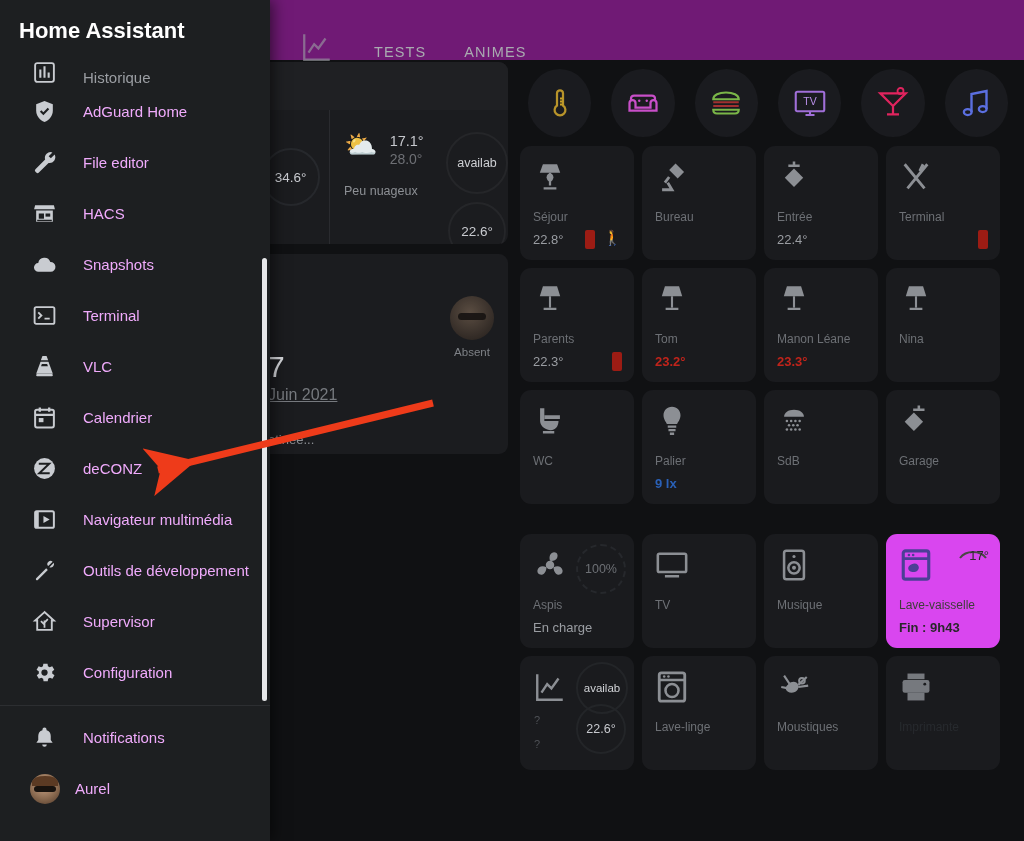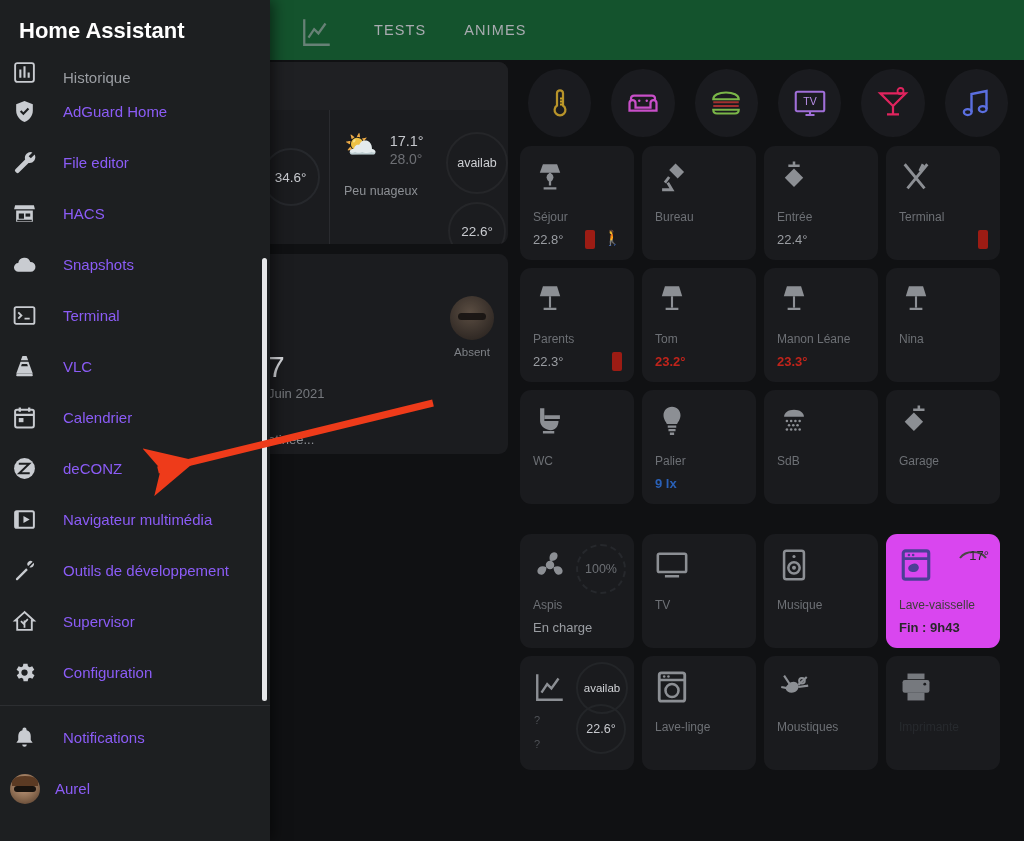--- a/index.html
+++ b/index.html
@@ -10,22 +10,22 @@
     overflow: hidden;
   }
   #app { position: relative; width: 1024px; height: 841px; background: #111214; }
 
   
   #dashboard { position: absolute; inset: 0; background: #101113; }
 
   
   .topbar {
     position: absolute; left: 0; top: 0; width: 1024px; height: 60px;
-    background: #14532d;
-    display: flex; align-items: center;
+    background: #701a75;
+    display: flex; align-items: flex-end;
   }
   .tab-icon { margin-left: 300px; width: 34px; height: 30px; opacity: .62; }
   .tab-txt {
     margin-left: 40px; font-size: 14.5px; letter-spacing: 1.1px;
     color: #a9abb0; font-weight: 500;
   }
   .tab-txt.second { margin-left: 38px; }
 
   
   .leftcol { position: absolute; left: 252px; top: 62px; width: 256px; }
@@ -77,21 +77,21 @@
     background: radial-gradient(circle at 45% 38%, #6b5a4b 0%, #3a3029 68%, #241e19 100%);
     margin: 0 auto; position: relative; overflow: hidden; opacity: .8;
   }
   .p-avatar::before {
     content: ""; position: absolute; left: 8px; top: 17px;
     width: 28px; height: 7px; border-radius: 4px;
     background: #15110e; opacity: .9;
   }
   .p-state { margin-top: 6px; font-size: 11.5px; color: #7e8186; }
   .p-big { position: absolute; left: 16px; top: 96px; font-size: 30px; color: #d7d9dd; font-weight: 400; }
-  .p-date { position: absolute; left: 16px; top: 132px; font-size: 13px; color: #76797e; }
+  .p-date { position: absolute; left: 16px; top: 132px; font-size: 16px; color: #76797e; text-decoration: underline; }
   .p-note { position: absolute; left: 16px; top: 178px; font-size: 13px; color: #8b8e93; }
 
   
   .rightcol { position: absolute; left: 512px; top: 64px; width: 512px; }
 
   .circ-row { display: flex; padding: 0 6px; }
   .circ {
     width: 68px; height: 68px; border-radius: 50%;
     background: #1a1b1f; margin: 5px 10px;
     display: flex; align-items: center; justify-content: center;
@@ -161,30 +161,30 @@
   .drawer-title {
     position: absolute; left: 19px; top: 18px;
     font-size: 22px; font-weight: 700; color: #fff;
   }
   .drawer-scroll {
     position: absolute; left: 0; top: 52px; width: 270px; height: 653px;
     overflow: hidden;
   }
   .nav-item {
     display: flex; align-items: center; height: 51px;
-    padding-left: 6px; cursor: pointer;
+    padding-left: 26px; cursor: pointer;
   }
   .nav-item.clipped { height: 34px; align-items: flex-end; }
   .nav-ico {
     width: 36px; height: 28px; display: flex; align-items: center; justify-content: center;
     flex: none;
   }
   .nav-ico svg { width: 25px; height: 25px; fill: #c9ccd1; }
   .nav-lbl {
-    margin-left: 21px; font-size: 15px; color: #8b5cf6; font-weight: 500;
+    margin-left: 21px; font-size: 15px; color: #f0abfc; font-weight: 500;
     white-space: nowrap;
   }
   .nav-item.clipped .nav-lbl { color: #9b9ea3; }
   .drawer-divider {
     position: absolute; left: 0; top: 705px; width: 270px; height: 1px;
     background: #2c2e31;
   }
   .drawer-bottom { position: absolute; left: 0; top: 712px; width: 234px; }
   .avatar-mini {
     width: 30px; height: 30px; border-radius: 50%;

